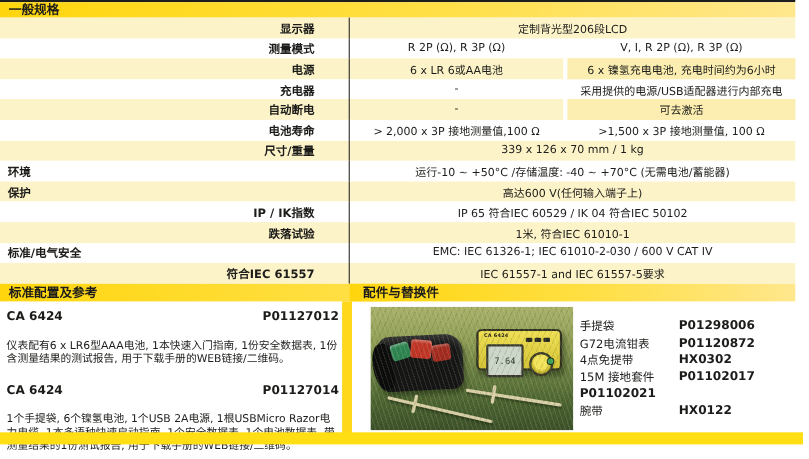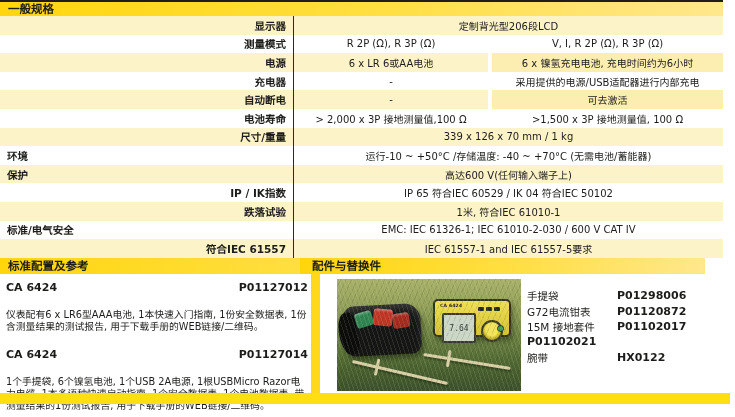--- a/index.html
+++ b/index.html
@@ -4,25 +4,25 @@
 <style>
   html,body{margin:0;padding:0;background:#fff;}
   .page{position:relative;width:735px;height:417px;background:#ffffff;overflow:hidden;
         font-family:"DejaVu Sans","Liberation Sans",sans-serif;color:#1c1c1a;}
   .topline{position:absolute;left:0;top:0;width:723px;height:2px;background:#1d1d1b;}
   .secbar{position:absolute;height:16px;line-height:16px;font-weight:bold;font-size:11.5px;
           padding-left:8px;box-sizing:border-box;white-space:nowrap;}
   .bar-top{left:0;top:2px;width:723px;height:14px;line-height:14px;
            background:linear-gradient(90deg,#ffd60d 0%,#ffdf45 55%,#ffe78d 100%);}
   .bar-left{left:0;top:258px;width:354px;background:linear-gradient(90deg,#ffd60d,#ffe04a);}
-  .bar-right{left:300px;top:258px;width:405px;padding-left:12px;
+  .bar-right{left:318px;top:258px;width:405px;padding-left:12px;
              background:linear-gradient(90deg,#ffd60d 0%,#ffdf45 55%,#ffe78d 100%);}
   
   .spec{position:absolute;left:0;top:16px;width:723px;}
-  .srow{display:flex;align-items:stretch;height:18.6px;font-size:10px;}
+  .srow{display:flex;align-items:stretch;height:18.6px;font-size:10px;gap:24px;}
   .srow.pale{background:#fdf3c8;}
   .lbl{width:293px;box-sizing:border-box;padding-right:7px;font-weight:bold;font-size:10.5px;
        display:flex;align-items:center;justify-content:flex-end;white-space:nowrap;}
   .srow.lleft .lbl{justify-content:flex-start;padding-left:7px;}
   .vals{flex:1;border-left:1.5px solid #2b2b27;display:flex;align-items:stretch;min-width:0;}
   .vspan{flex:1;display:flex;align-items:center;justify-content:center;text-align:center;white-space:nowrap;}
   .v1{width:194px;display:flex;align-items:center;justify-content:center;white-space:nowrap;}
   .vgap{width:4px;}
   .v2{flex:1;display:flex;align-items:center;justify-content:center;white-space:nowrap;}
   .srow.split .vgap{background:#ffffff;}
@@ -226,20 +226,24 @@
   <div class="acclist">
     <div class="accrow">
       <span class="aname">手提袋</span>
       <span class="aref">P01298006</span>
     </div>
     <div class="accrow">
       <span class="aname">G72电流钳表</span>
       <span class="aref">P01120872</span>
     </div>
     <div class="accrow">
+      <span class="aname">4点免提带</span>
+      <span class="aref">HX0302</span>
+    </div>
+    <div class="accrow">
       <span class="aname">15M 接地套件</span>
       <span class="aref">P01102017</span>
     </div>
     <div class="accrow">
       <span class="aref">P01102021</span>
     </div>
     <div class="accrow">
       <span class="aname">腕带</span>
       <span class="aref">HX0122</span>
     </div>

